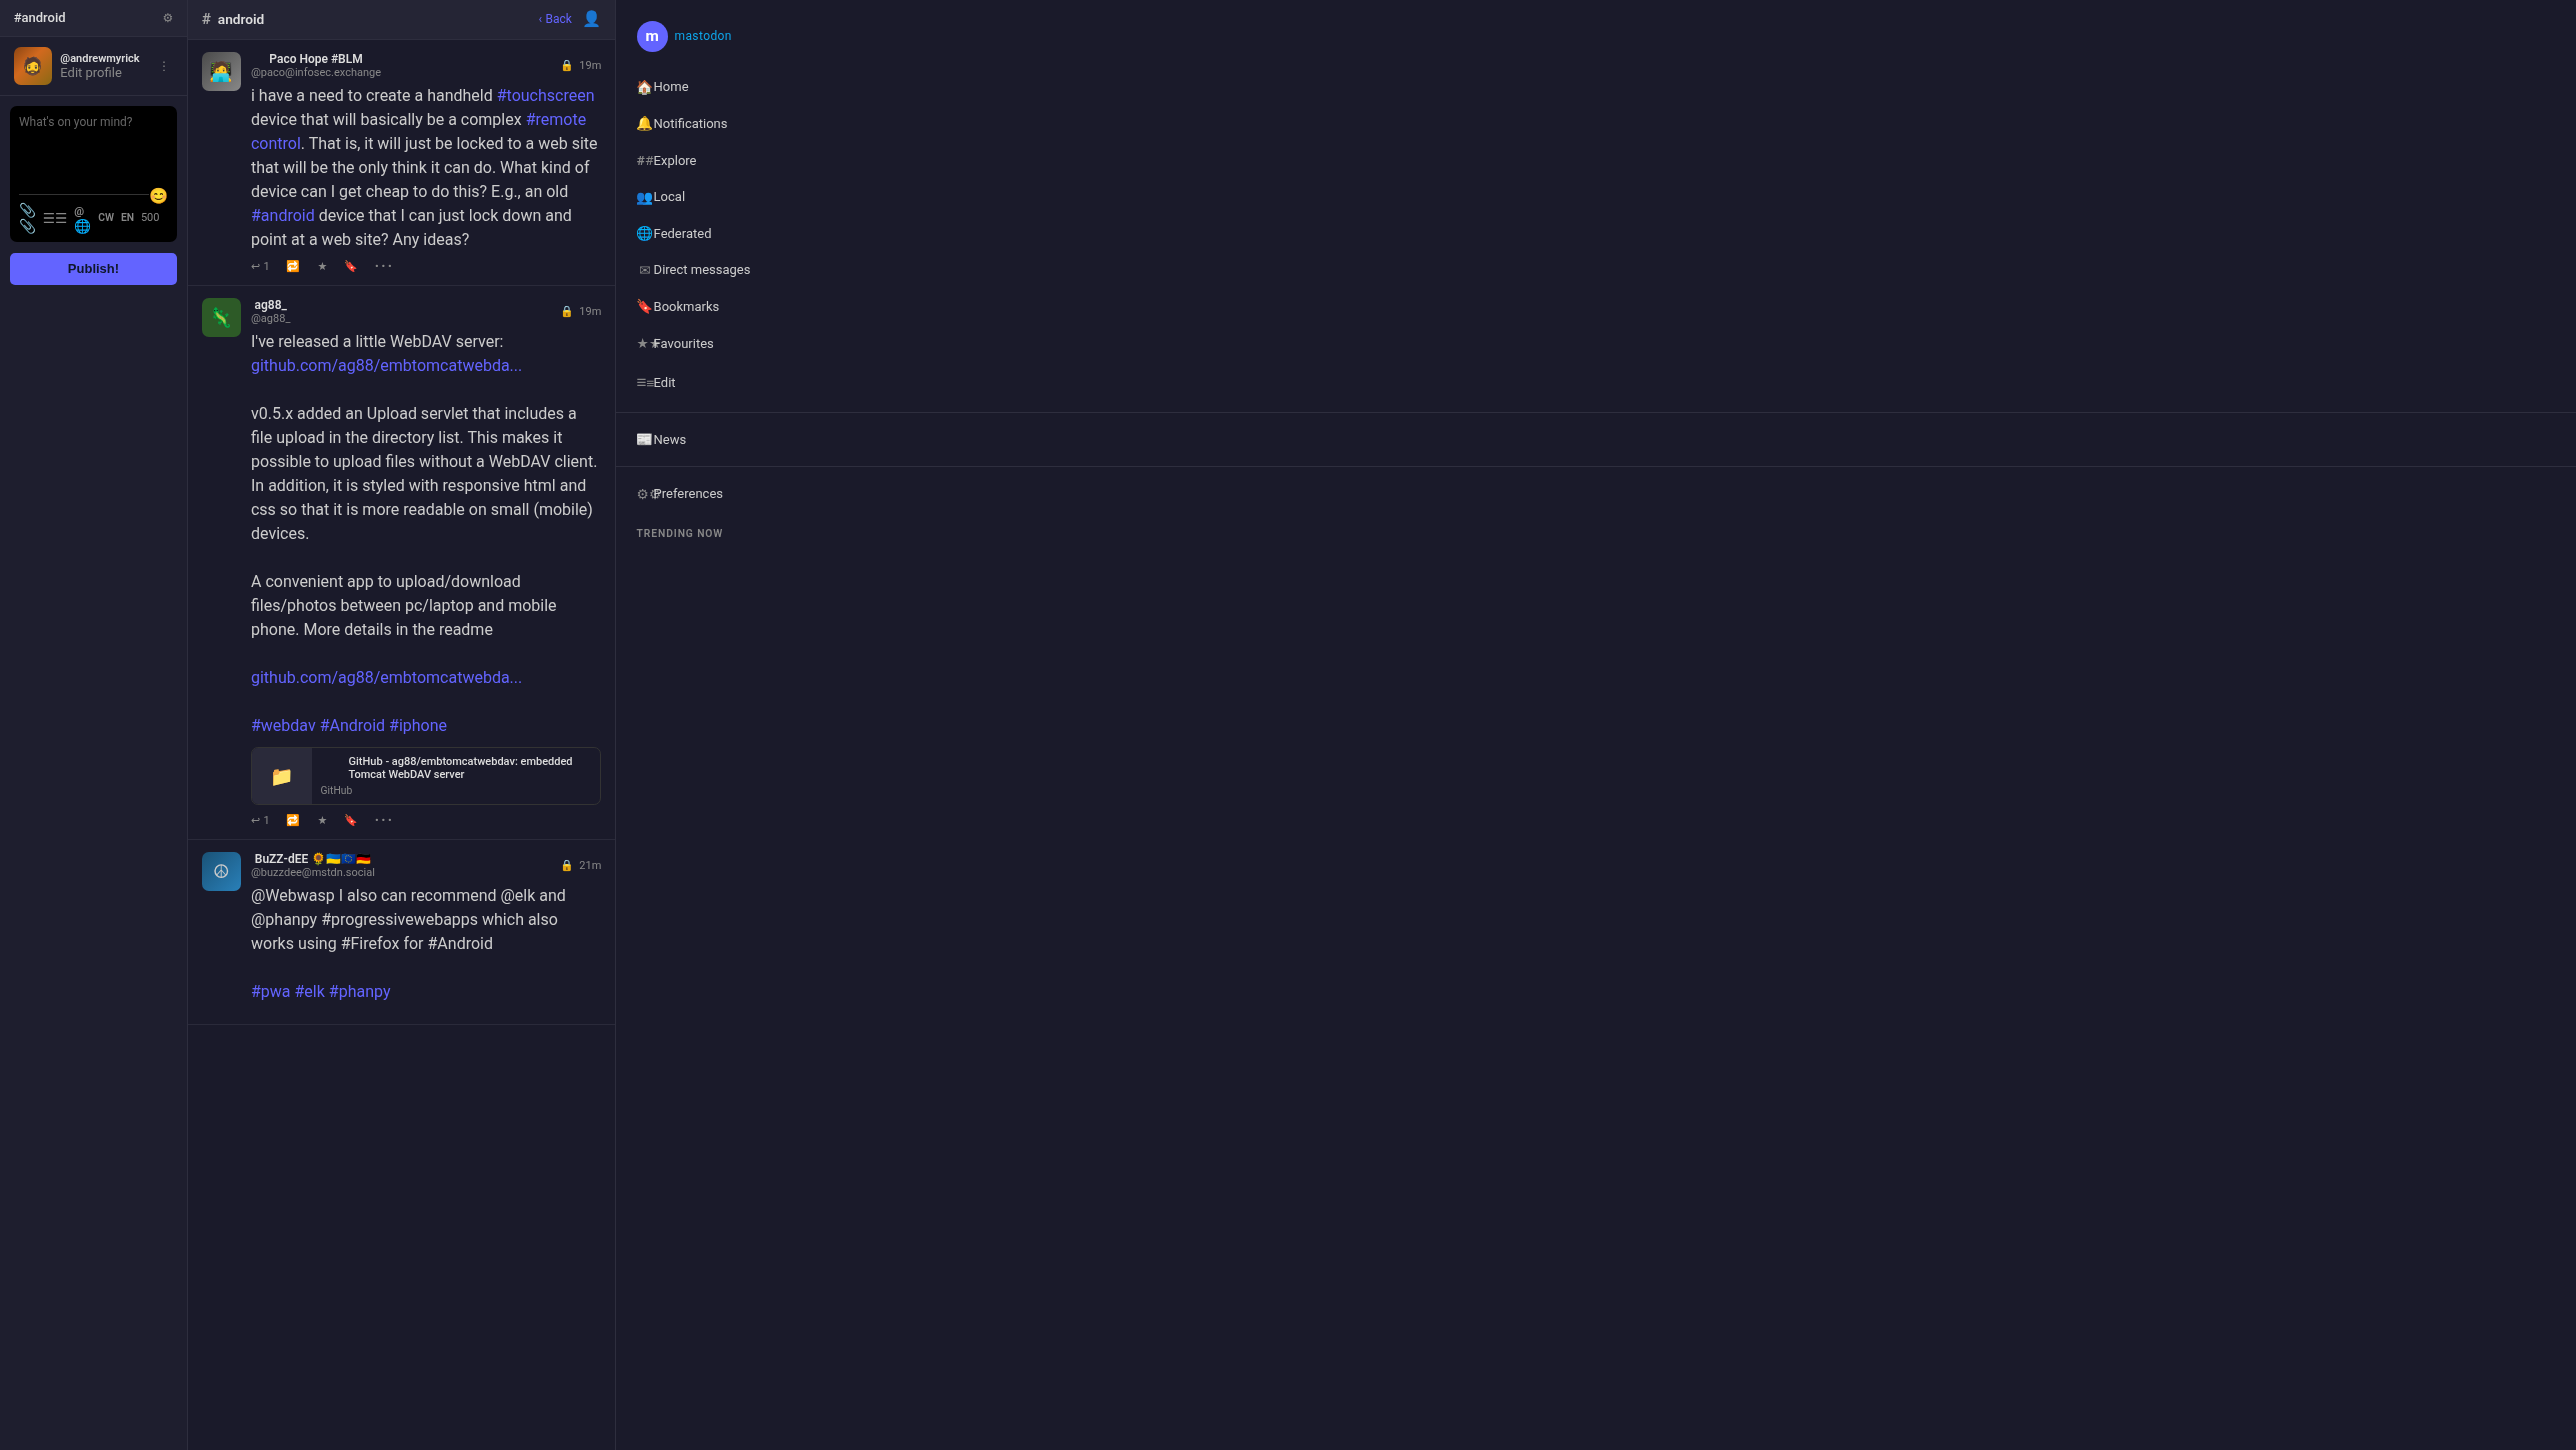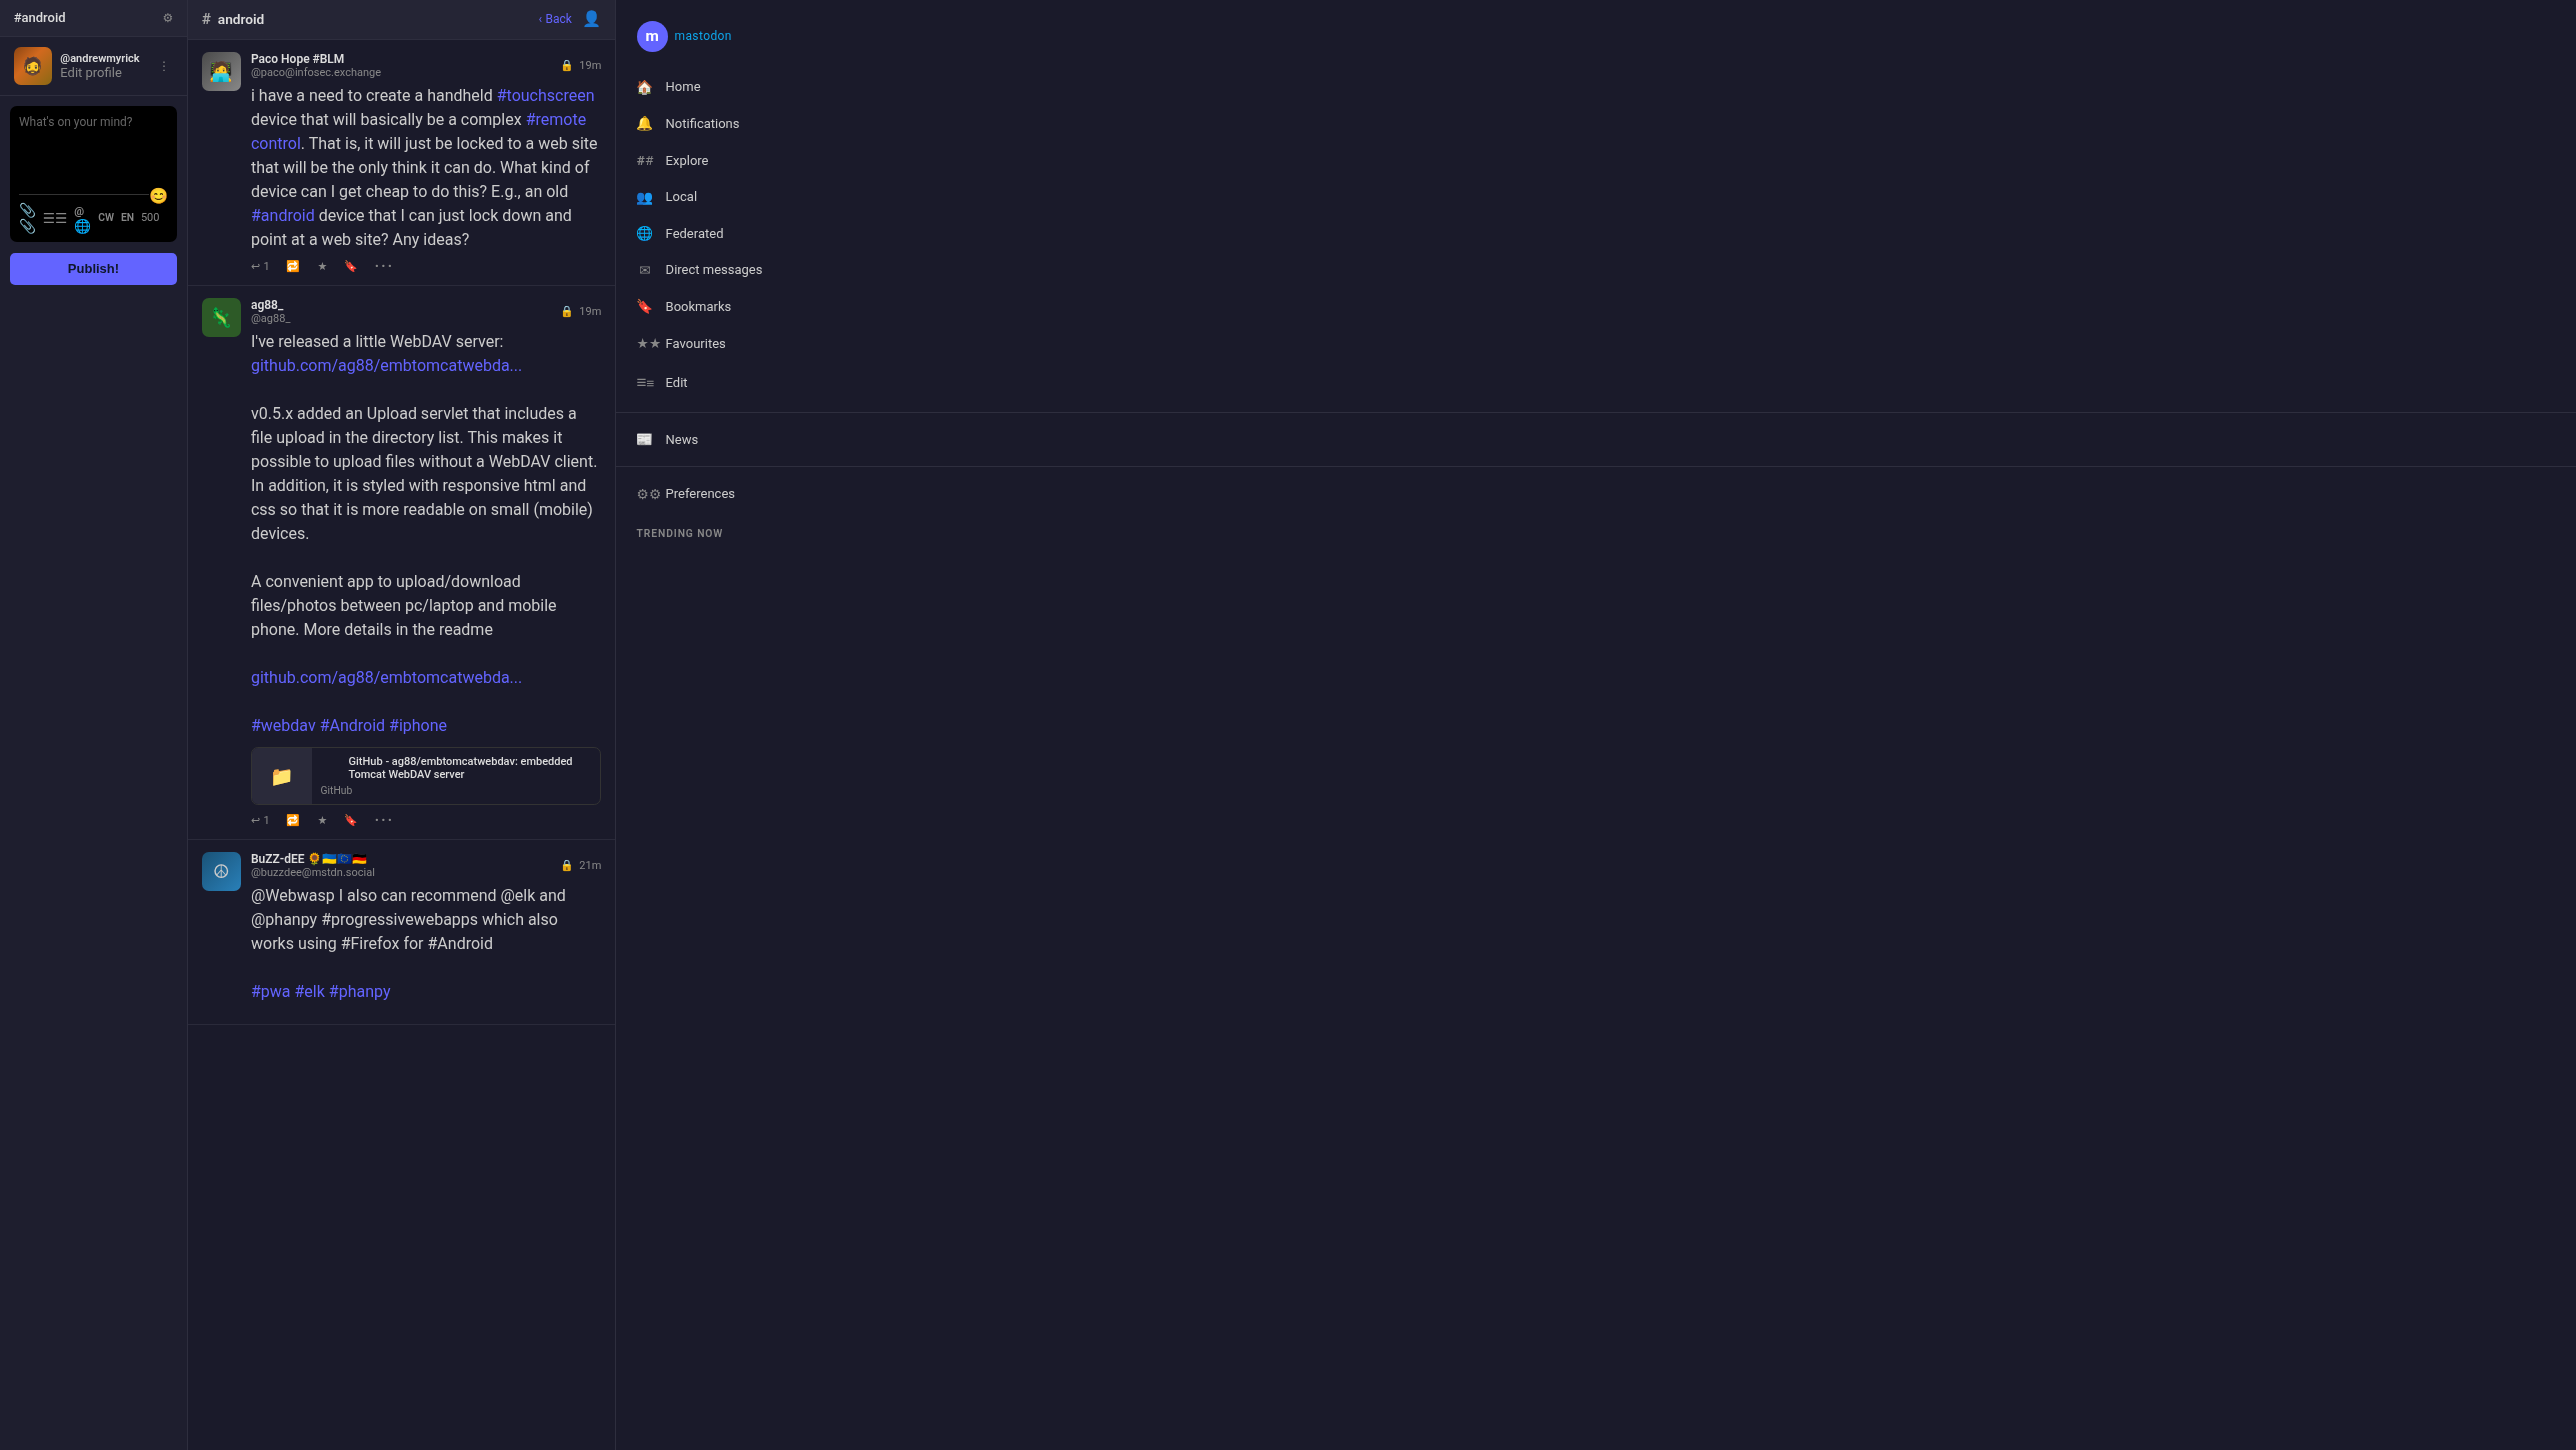--- a/index.html
+++ b/index.html
@@ -230,20 +230,21 @@
     .post-body { flex: 1; }
     .post-header {
       display: flex;
       justify-content: space-between;
       margin-bottom: 5.1px;
     }
     .post-author-name {
       color: #ddd;
       font-weight: 600;
       font-size: 12px;
+      text-align: center;
     }
     .post-author-handle {
       color: #888;
       font-size: 11px;
     }
     .post-meta {
       display: flex;
       align-items: center;
       gap: 5.1px;
       color: #888;
@@ -334,21 +335,21 @@
     }
     .logo-text {
       color: #0ea5e9;
       font-size: 12px;
       font-weight: 400;
       letter-spacing: 0.4px;
     }
     .nav-item {
       display: flex;
       align-items: center;
-      gap: 12px;
+      gap: 0;
       padding: 10.3px 20.6px;
       cursor: pointer;
       color: #ccc;
       font-size: 13px;
       transition: background 0.15s;
     }
     .nav-icon {
       width: 17px;
       text-align: center;
       font-size: 13.7px;

